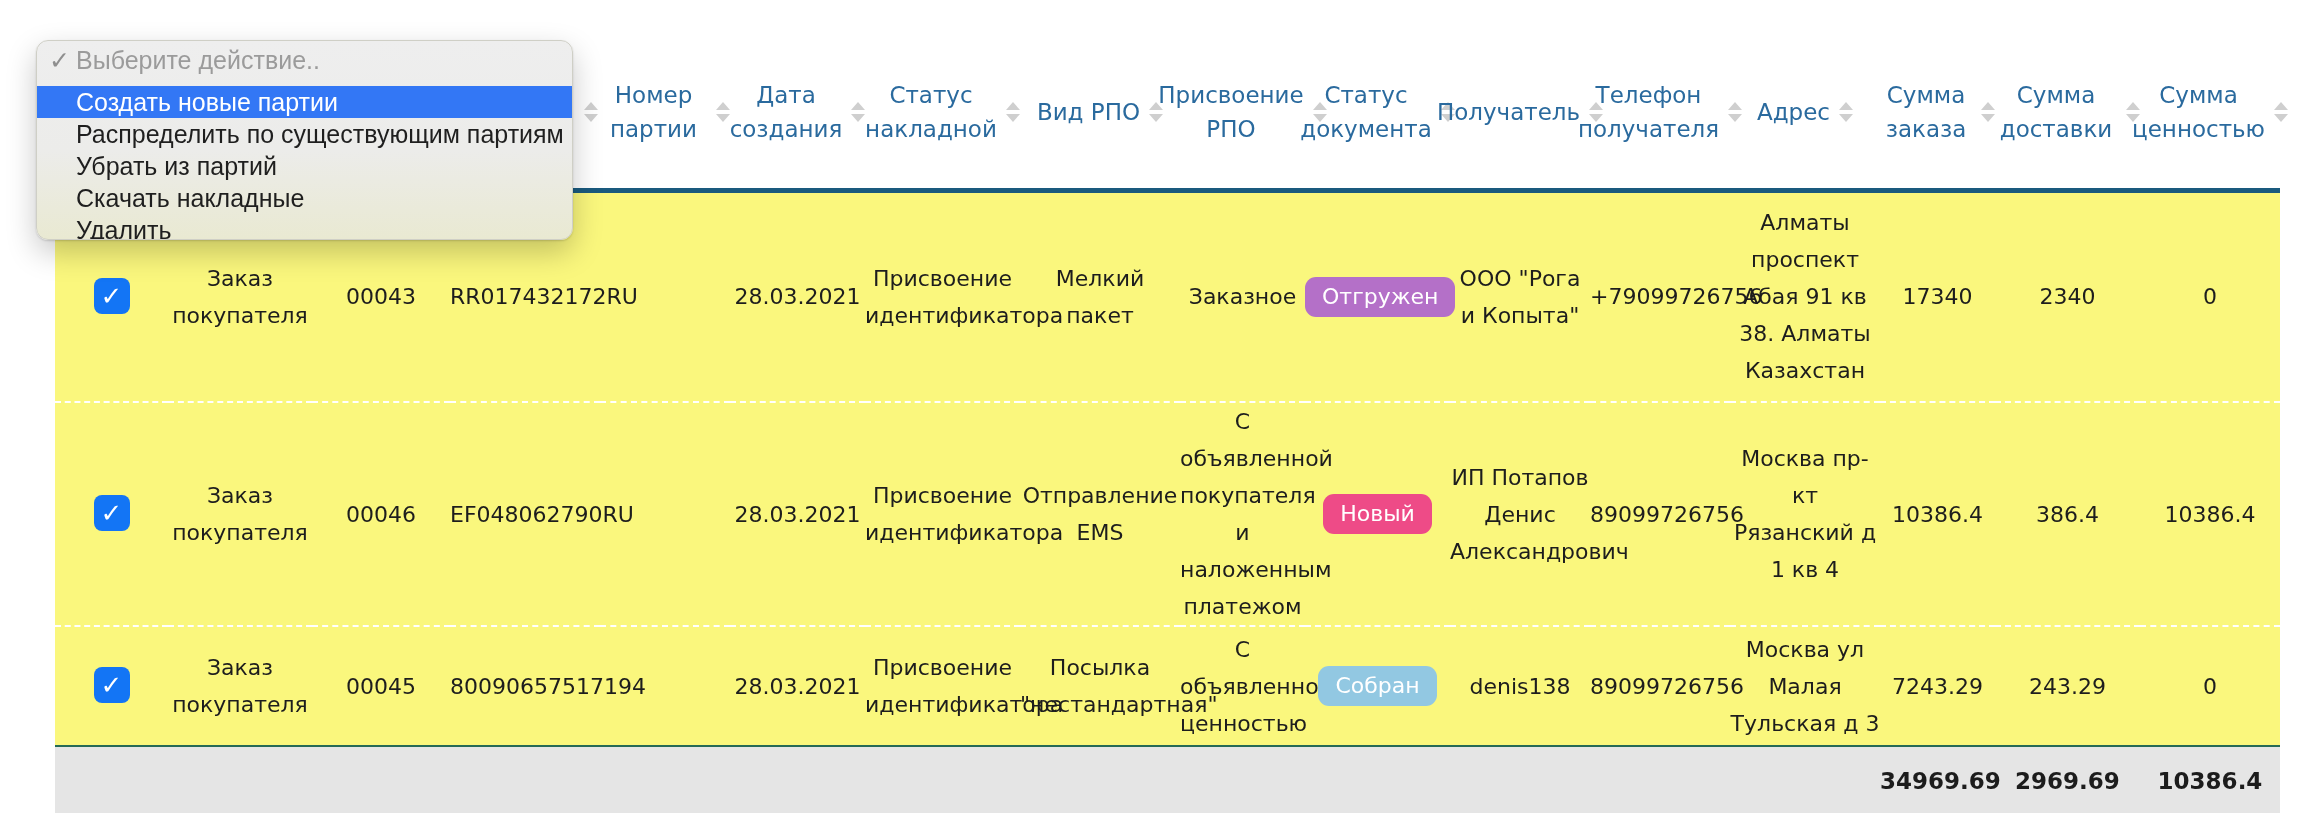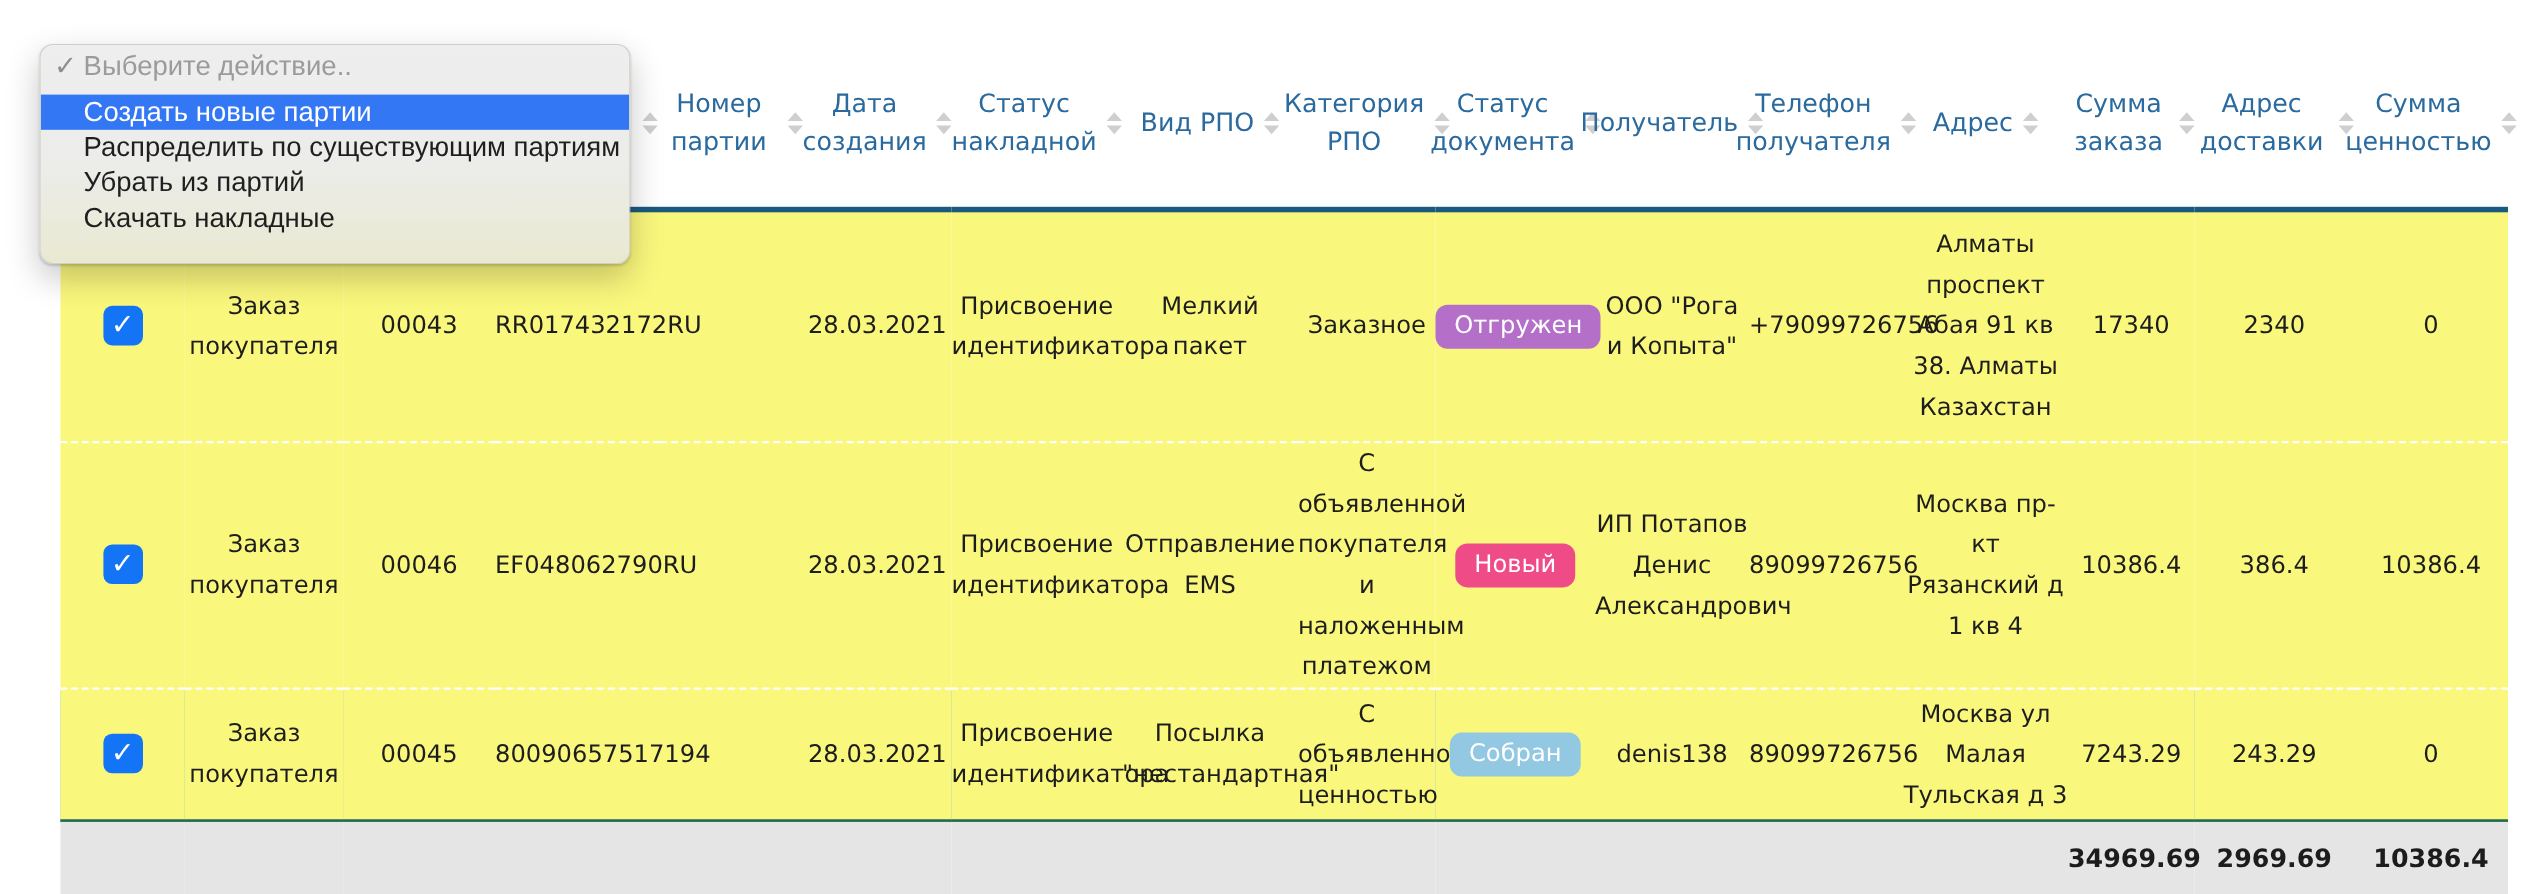--- a/index.html
+++ b/index.html
@@ -127,21 +127,21 @@
           <div class="th-inner">
               <span class="th-label">Вид РПО</span>
               <span class="sort">
                 <i class="up"></i>
                 <i class="down"></i>
               </span>
             </div>
         </th>
         <th>
           <div class="th-inner">
-              <span class="th-label">Категория РПО</span>
+              <span class="th-label">Присвоение РПО</span>
               <span class="sort">
                 <i class="up"></i>
                 <i class="down"></i>
               </span>
             </div>
         </th>
         <th>
           <div class="th-inner">
               <span class="th-label">Статус документа</span>
               <span class="sort">
@@ -181,21 +181,21 @@
           <div class="th-inner">
               <span class="th-label">Сумма заказа</span>
               <span class="sort">
                 <i class="up"></i>
                 <i class="down"></i>
               </span>
             </div>
         </th>
         <th>
           <div class="th-inner">
-              <span class="th-label">Адрес доставки</span>
+              <span class="th-label">Сумма доставки</span>
               <span class="sort">
                 <i class="up"></i>
                 <i class="down"></i>
               </span>
             </div>
         </th>
         <th>
           <div class="th-inner">
               <span class="th-label">Сумма ценностью</span>
               <span class="sort">
@@ -296,15 +296,18 @@
     </div>
     <div class="menu-item">
       <span>Распределить по существующим партиям</span>
     </div>
     <div class="menu-item">
       <span>Убрать из партий</span>
     </div>
     <div class="menu-item">
       <span>Скачать накладные</span>
     </div>
+    <div class="menu-item">
+      <span>Удалить</span>
+    </div>
   </div>
 
 </div>
 
 </body></html>

